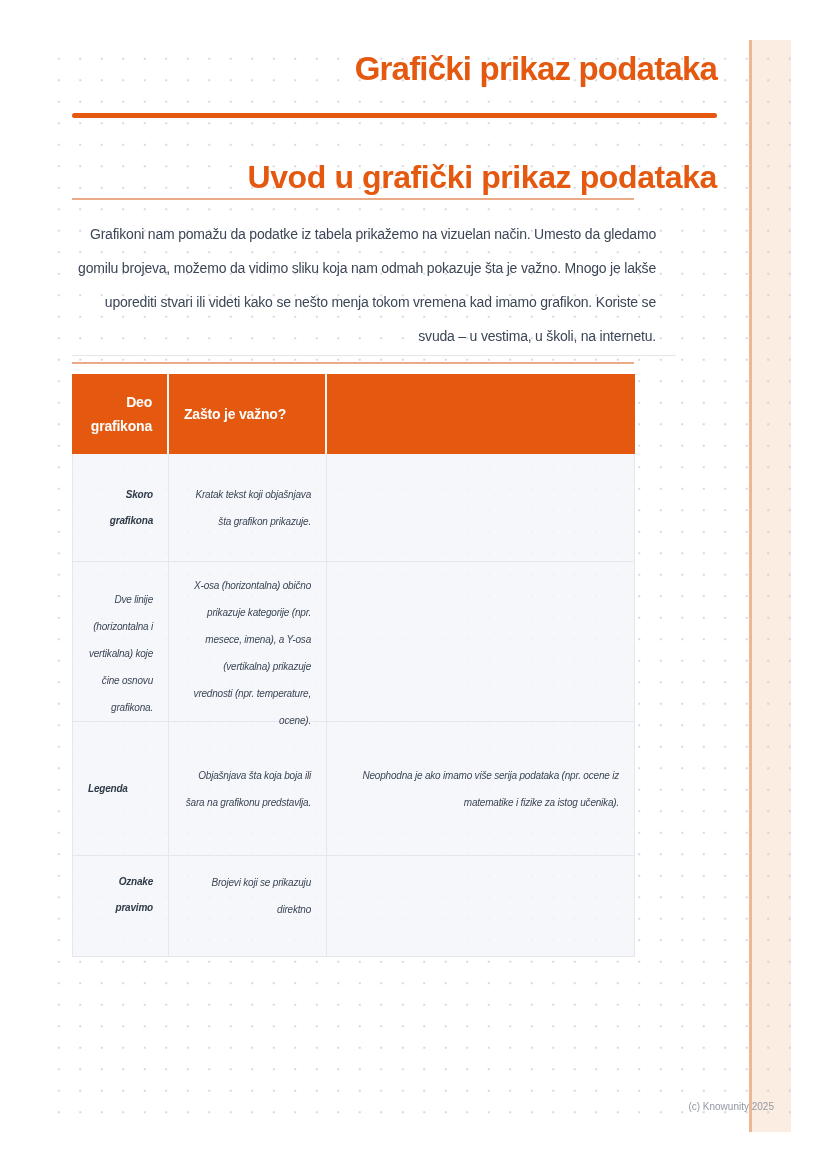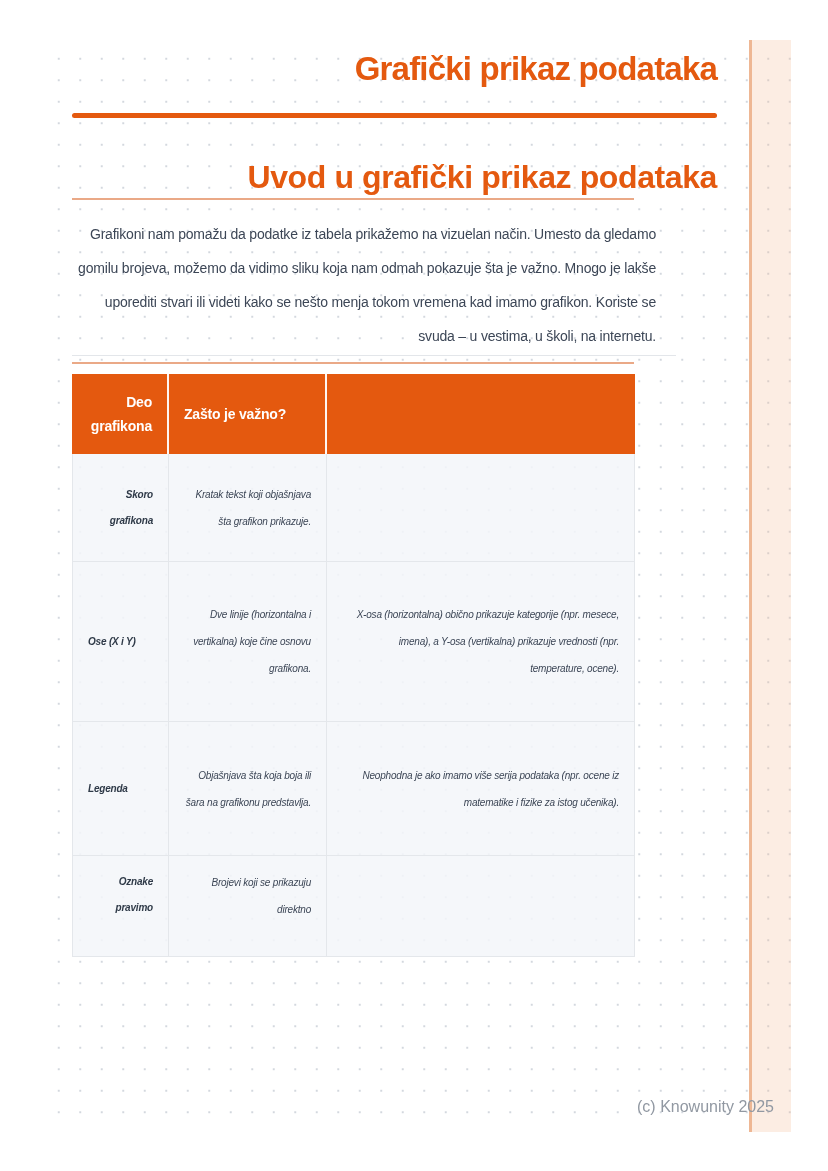--- a/index.html
+++ b/index.html
@@ -70,21 +70,21 @@
   }
   .trow .cell:nth-child(-n+2){border-right:1px solid var(--grid-line);}
   .trow .term{font-weight:700;color:var(--term);line-height:26px;}
   .row-1{height:107px;}
   .row-2{height:160px;}
   .row-3{height:134px;}
   .row-4{height:101px;overflow:hidden;}
   .row-4 .cell{align-items:flex-start;padding-top:13px;}
   .footer{
     position:absolute;top:1101px;right:54px;
-    font-size:16px;line-height:12px;color:var(--footer);
+    font-size:10px;line-height:12px;color:var(--footer);
   }
 </style>
 </head>
 <body>
 
 <div class="dots"></div>
 <div class="stripe"></div>
 
 <div class="content">
 
@@ -107,21 +107,20 @@
     <div class="thead">
       <div class="hcell">Deo grafikona</div>
       <div class="hcell">Zašto je važno?</div>
     </div>
     <div class="tbody">
       <div class="trow row-1">
         <div class="cell term">Skoro grafikona</div>
         <div class="cell">Kratak tekst koji objašnjava šta grafikon prikazuje.</div>
       </div>
       <div class="trow row-2">
-        <div class="cell term">Ose (X i Y)</div>
         <div class="cell">Dve linije (horizontalna i vertikalna) koje čine osnovu grafikona.</div>
         <div class="cell">X-osa (horizontalna) obično prikazuje kategorije (npr. mesece, imena), a Y-osa (vertikalna) prikazuje vrednosti (npr. temperature, ocene).</div>
       </div>
       <div class="trow row-3">
         <div class="cell term">Legenda</div>
         <div class="cell">Objašnjava šta koja boja ili šara na grafikonu predstavlja.</div>
         <div class="cell">Neophodna je ako imamo više serija podataka (npr. ocene iz matematike i fizike za istog učenika).</div>
       </div>
       <div class="trow row-4">
         <div class="cell term">Oznake pravimo</div>

